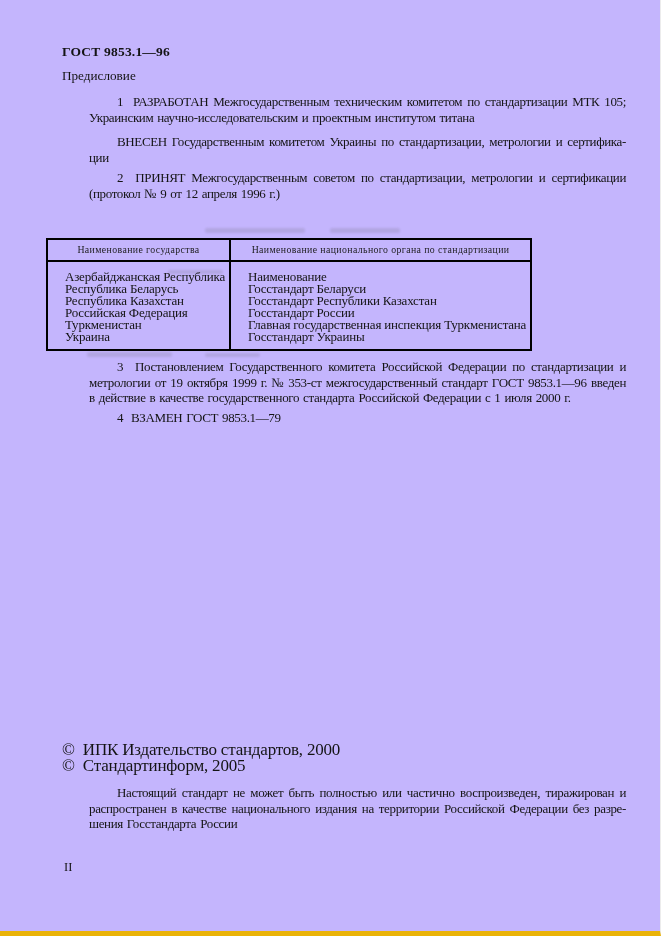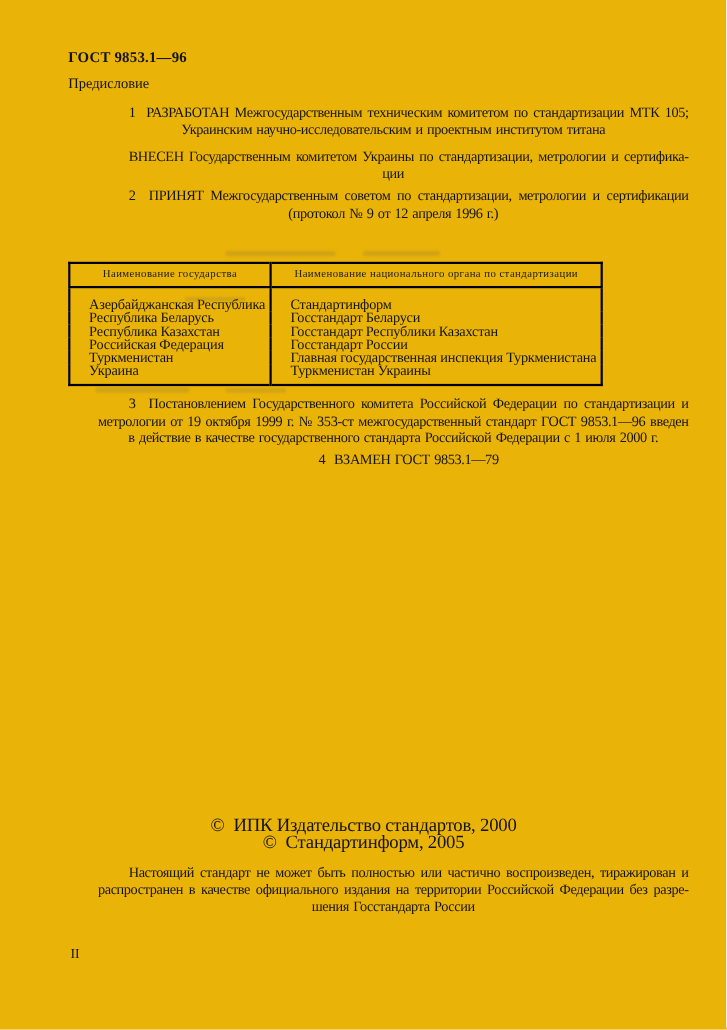--- a/index.html
+++ b/index.html
@@ -1,25 +1,25 @@
 <!DOCTYPE html>
 <html><head>
 <meta charset="utf-8">
 <style>
   html, body { margin: 0; padding: 0; background: #ffffff; }
   .page {
     position: relative;
     width: 661px;
     height: 936px;
-    background: #eab308;
+    background: #c4b5fd;
     font-family: "Liberation Serif", "DejaVu Serif", serif;
     color: #141414;
     overflow: hidden;
     border-right: 1px solid #ececec;
-    border-bottom: 3px solid #eab308;
+    border-bottom: 5px solid #eab308;
     box-sizing: border-box;
   }
   .doc-code {
     position: absolute;
     left: 62px; top: 44px;
     font-size: 13.5px;
     font-weight: bold;
     letter-spacing: 0.2px;
   }
   .doc-title {
@@ -32,26 +32,26 @@
   .para {
     position: absolute;
     left: 62px;
     width: 537px;
     font-size: 13px;
     line-height: 15.5px;
     letter-spacing: -0.35px;
     word-spacing: 1px;
     margin-left: 27px;
   }
-  .line { text-align: center; }
+  .line { text-align: left; }
   .jfy { text-align: justify; text-align-last: justify; text-justify: inter-word; }
   .ind { text-indent: 28px; }
   .vote-table {
     position: absolute;
-    left: 62px; top: 238px;
+    left: 46px; top: 238px;
     width: 447px;
     border-collapse: collapse;
     border: 2px solid #000;
   }
   .vote-table th {
     font-weight: normal;
     font-size: 9.8px;
     letter-spacing: 0.4px;
     color: #1c1c1c;
     text-align: center;
@@ -119,41 +119,41 @@
   <table class="vote-table">
     <thead>
       <tr>
         <th class="col-state">Наименование государства</th>
         <th class="col-org">Наименование национального органа по стандартизации</th>
       </tr>
     </thead>
     <tbody>
       <tr>
         <td class="cell-state">Азербайджанская Республика</td>
-        <td class="cell-org">Стандартинформ</td>
+        <td class="cell-org">Наименование</td>
       </tr>
       <tr>
         <td class="cell-state">Республика Беларусь</td>
         <td class="cell-org">Госстандарт Беларуси</td>
       </tr>
       <tr>
         <td class="cell-state">Республика Казахстан</td>
         <td class="cell-org">Госстандарт Республики Казахстан</td>
       </tr>
       <tr>
         <td class="cell-state">Российская Федерация</td>
         <td class="cell-org">Госстандарт России</td>
       </tr>
       <tr>
         <td class="cell-state">Туркменистан</td>
         <td class="cell-org">Главная государственная инспекция Туркменистана</td>
       </tr>
       <tr>
         <td class="cell-state">Украина</td>
-        <td class="cell-org">Туркменистан Украины</td>
+        <td class="cell-org">Госстандарт Украины</td>
       </tr>
     </tbody>
   </table>
 
   <div class="para" style="top:359px">
     <div class="line jfy ind">3&nbsp; Постановлением Государственного комитета Российской Федерации по стандартизации и</div>
     <div class="line jfy">метрологии от 19 октября 1999 г. № 353-ст межгосударственный стандарт ГОСТ 9853.1—96 введен</div>
     <div class="line">в действие в качестве государственного стандарта Российской Федерации с 1 июля 2000 г.</div>
   </div>
 
@@ -162,21 +162,21 @@
   </div>
 
 
   <div class="copyright">
     <div class="line">©&nbsp; ИПК Издательство стандартов, 2000</div>
     <div class="line">©&nbsp; Стандартинформ, 2005</div>
   </div>
 
   <div class="para" style="top:785px">
     <div class="line jfy ind">Настоящий стандарт не может быть полностью или частично воспроизведен, тиражирован и</div>
-    <div class="line jfy">распространен в качестве официального издания на территории Российской Федерации без разре-</div>
+    <div class="line jfy">распространен в качестве национального издания на территории Российской Федерации без разре-</div>
     <div class="line">шения Госстандарта России</div>
   </div>
 
   <div class="page-number">II</div>
 
   <div class="artifact" style="left:205px; top:228px; width:100px; height:5px;"></div>
   <div class="artifact" style="left:330px; top:228px; width:70px; height:5px;"></div>
   <div class="artifact" style="left:168px; top:270px; width:55px; height:4px;"></div>
   <div class="artifact" style="left:87px; top:352px; width:85px; height:5px;"></div>
   <div class="artifact" style="left:205px; top:353px; width:55px; height:4px;"></div>

